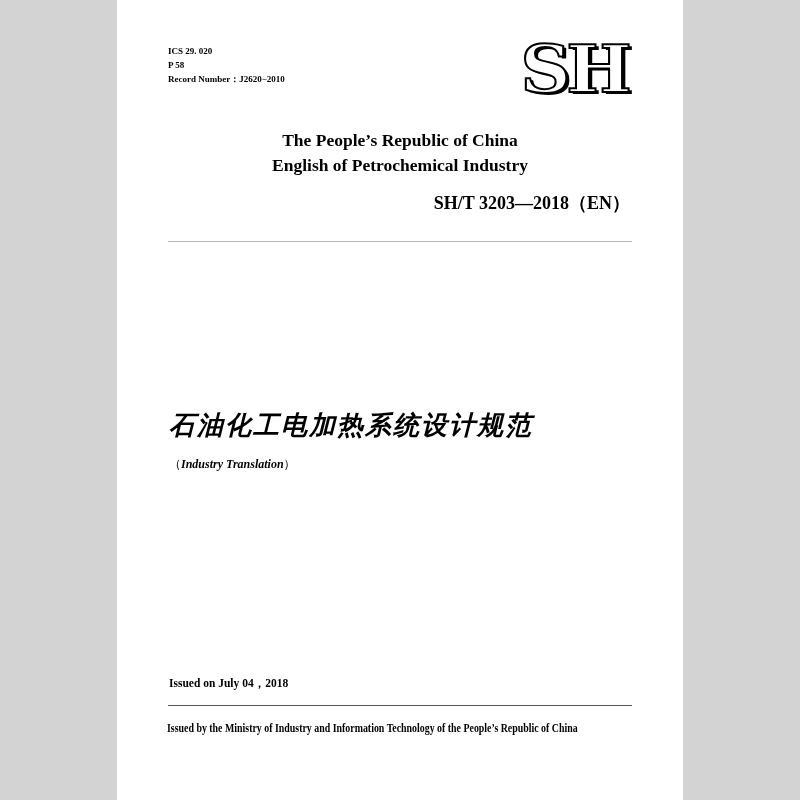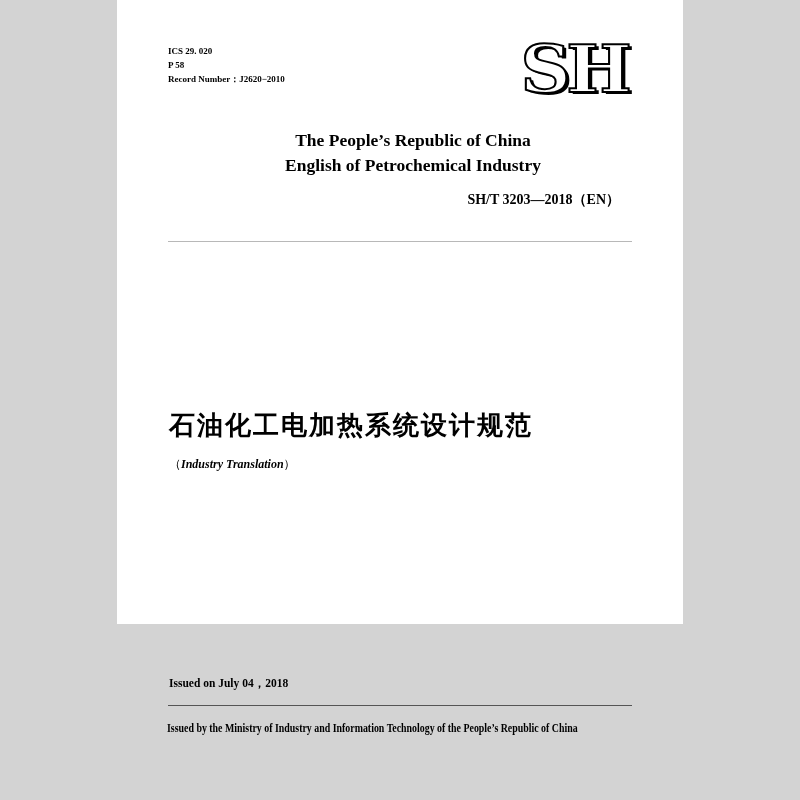--- a/index.html
+++ b/index.html
@@ -5,21 +5,21 @@
     html, body { margin: 0; padding: 0; }
     body {
       width: 800px; height: 800px;
       background: #d3d3d3;
       position: relative;
       overflow: hidden;
     }
     .page {
       position: absolute;
       left: 117px; top: 0;
-      width: 566px; height: 624px;
+      width: 566px; height: 800px;
       background: #ffffff;
       color: #000;
     }
     .serif { font-family: "Liberation Serif", "DejaVu Serif", serif; font-weight: bold; }
     .meta {
       position: absolute; left: 51px;
       font-size: 9px; line-height: 14px;
     }
     .meta div { white-space: nowrap; }
     .logo {
@@ -29,40 +29,39 @@
       line-height: 66px; letter-spacing: -4px;
       color: #fff;
       -webkit-text-stroke: 2px #000;
       text-shadow: 3px 2px 0 #000;
       transform: scaleX(1.05);
     }
     .org {
       position: absolute; left: 0; width: 566px; text-align: center;
       font-size: 17.5px; line-height: 25px;
       top: 128px;
-      padding-left: 13px;
     }
     .code {
-      position: absolute; right: 63px; top: 191px;
-      font-size: 14px; white-space: nowrap; margin-left: 22px;
+      position: absolute; right: 53px; top: 191px;
+      font-size: 18px; white-space: nowrap; margin-left: 22px;
     }
     .rule {
       position: absolute; left: 51px; width: 464px;
       height: 1px; background: #b8b8b8;
     }
     .title-en {
       position: absolute; left: 52px; top: 332px;
       font-family: "Liberation Sans", "DejaVu Sans", sans-serif;
       font-weight: bold; font-size: 23px; line-height: 29px;
       white-space: nowrap;
     }
     .title-zh {
       position: absolute; left: 52px; top: 408px;
       font-family: "DejaVu Sans", sans-serif; font-weight: bold;
-      font-size: 26px; letter-spacing: 2px; white-space: nowrap;
+      font-size: 26px; letter-spacing: 2px; white-space: nowrap; font-style: italic;
     }
     .translation {
       position: absolute; left: 52px; top: 456px;
       font-family: "Liberation Serif", serif; font-size: 12px;
     }
     .translation i { font-weight: bold; }
     .issued, .implemented {
       position: absolute; top: 676px; font-size: 11.5px; white-space: nowrap;
     }
     .issued { left: 52px; }

